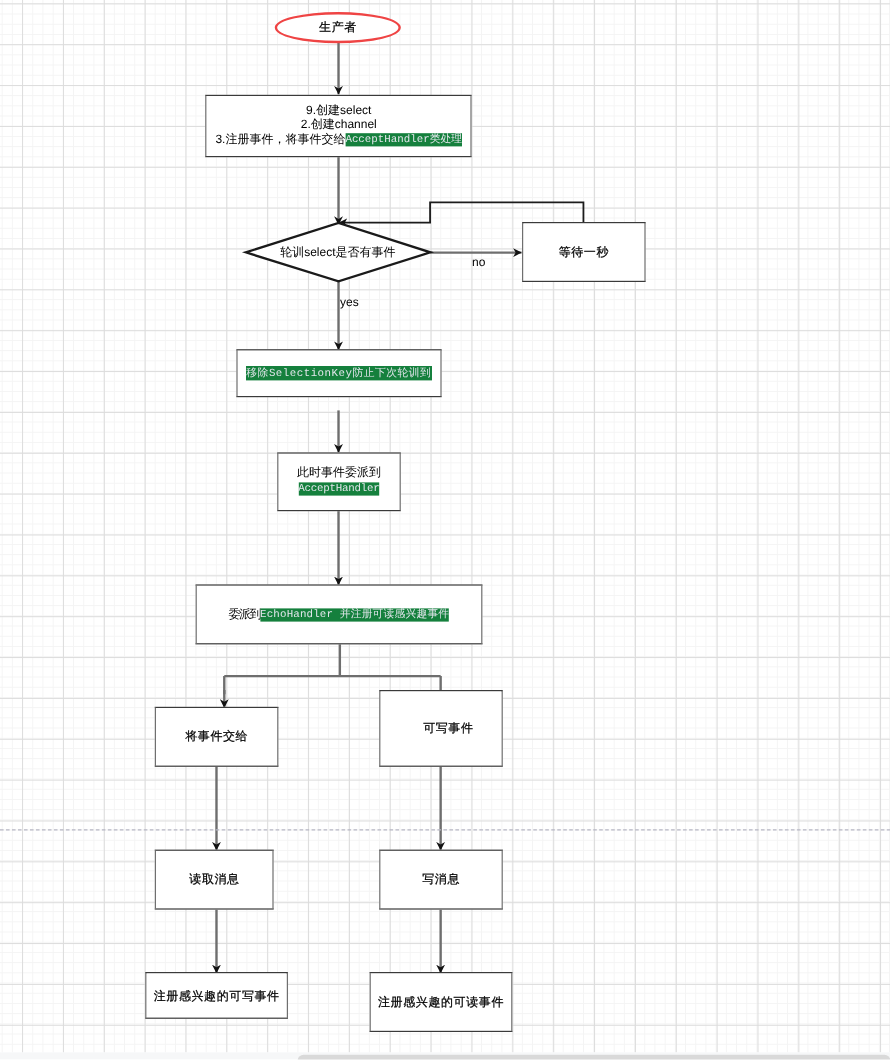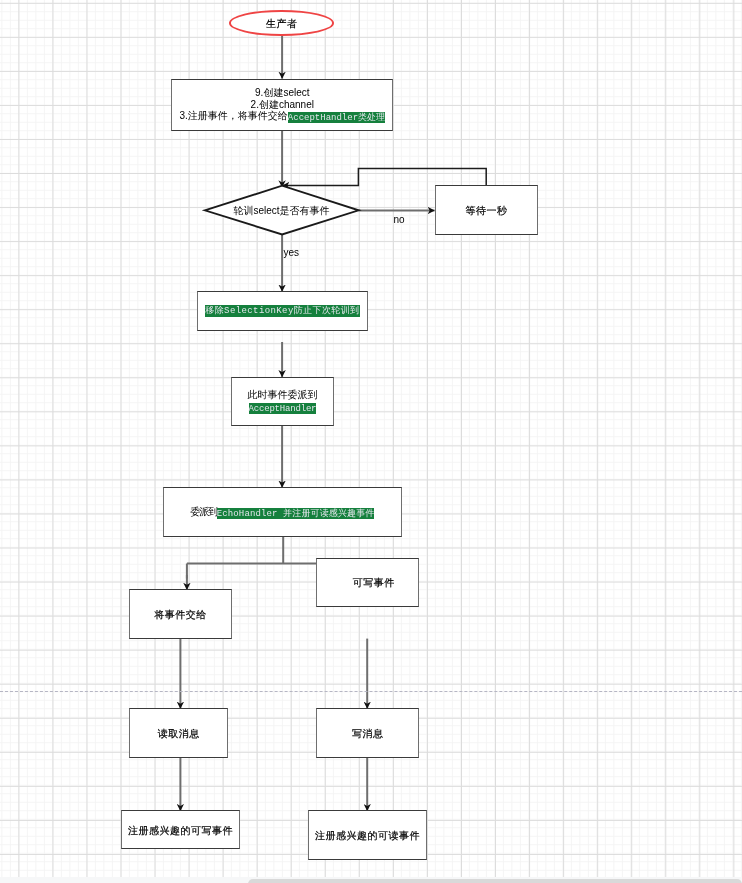--- a/index.html
+++ b/index.html
@@ -96,21 +96,21 @@
     </div>
   </div>
 
   <div class="node brdr-gray" style="left:163.1px;top:487.1px;width:238.6px;height:49.6px;">
     <div class="txt"><span style="letter-spacing:-1.2px">委派到</span><span class="sel" style="letter-spacing:0.13px">EchoHandler 并注册可读感兴趣事件</span></div>
   </div>
 
   <div class="node brdr-gray" style="left:129px;top:589.3px;width:102.7px;height:49.7px;">
     <span class="txt cjk">将事件交给</span>
   </div>
-  <div class="node brdr-gray" style="left:316.1px;top:558px;width:102.6px;height:49px;padding-left:12px;">
+  <div class="node brdr-gray" style="left:316.1px;top:575px;width:102.6px;height:64px;padding-left:12px;">
     <span class="txt cjk">可写事件</span>
   </div>
 
   <div class="node brdr-gray" style="left:129px;top:708.1px;width:99px;height:50.4px;">
     <span class="txt cjk">读取消息</span>
   </div>
   <div class="node brdr-gray" style="left:316.1px;top:708.1px;width:102.6px;height:50.4px;">
     <span class="txt cjk">写消息</span>
   </div>
 

